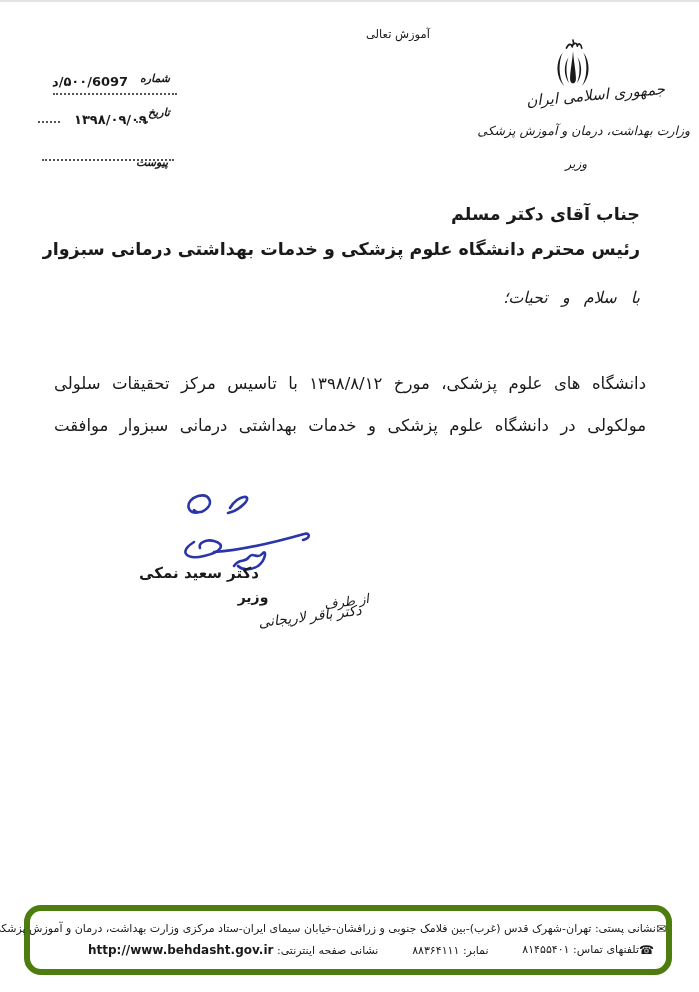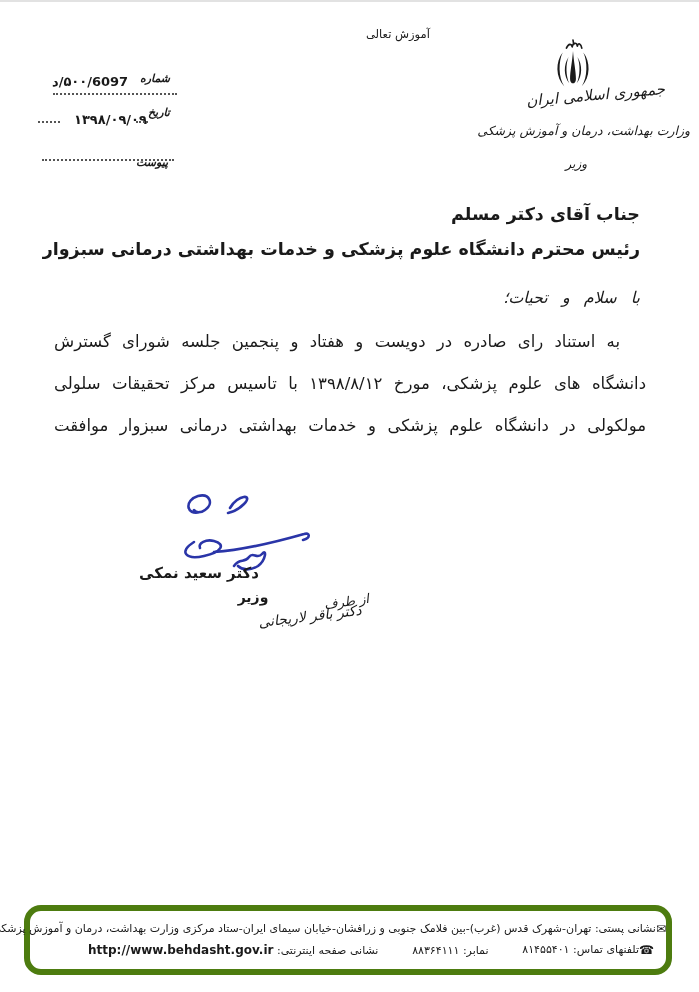--- a/index.html
+++ b/index.html
@@ -104,21 +104,20 @@
   <div class="abs dotline dots-date-l"></div>
   <div class="abs dotline dots-date-r"></div>
 
   <div class="abs meta-label lbl-att rtl">پیوست</div>
   <div class="abs dotline dots-att"></div>
 
   <div class="abs recip2 rtl">رئیس محترم دانشگاه علوم پزشکی و خدمات بهداشتی درمانی سبزوار</div>
   <div class="abs recip1 rtl">جناب آقای دکتر مسلم</div>
   <div class="abs salutation rtl">با سلام و تحیات؛</div>
 
-  <div class="abs bodyline bl1">به استناد رای صادره در دویست و هفتاد و پنجمین جلسه شورای گسترش</div>
   <div class="abs bodyline bl2"><span>دانشگاه های علوم پزشکی، مورخ ۱۳۹۸/۸/۱۲ با تاسیس مرکز تحقیقات</span> <b>سلولی</b></div>
   <div class="abs bodyline bl3"><b>مولکولی</b> <span>در دانشگاه علوم پزشکی و خدمات بهداشتی درمانی سبزوار موافقت</span></div>
 
   <div class="abs sig-svg">
     <svg viewBox="0 0 145 88" width="145" height="88" xmlns="http://www.w3.org/2000/svg">
       <g fill="none" stroke="#2a35a8" stroke-width="2.6" stroke-linecap="round" stroke-linejoin="round">
         <path d="M28 26 C14 30 12 14 26 10 C38 7 42 18 33 24 C29 27 24 27 22 24"></path>
         <path d="M58 22 C66 8 82 8 72 18 C67 23 61 26 56 27"></path>
         <path d="M22 56 C6 66 14 74 32 70 C50 66 54 58 42 55 C34 53 26 57 28 62"></path>
         <path d="M42 66 C70 64 104 56 132 48 C138 46 139 52 131 54"></path>

